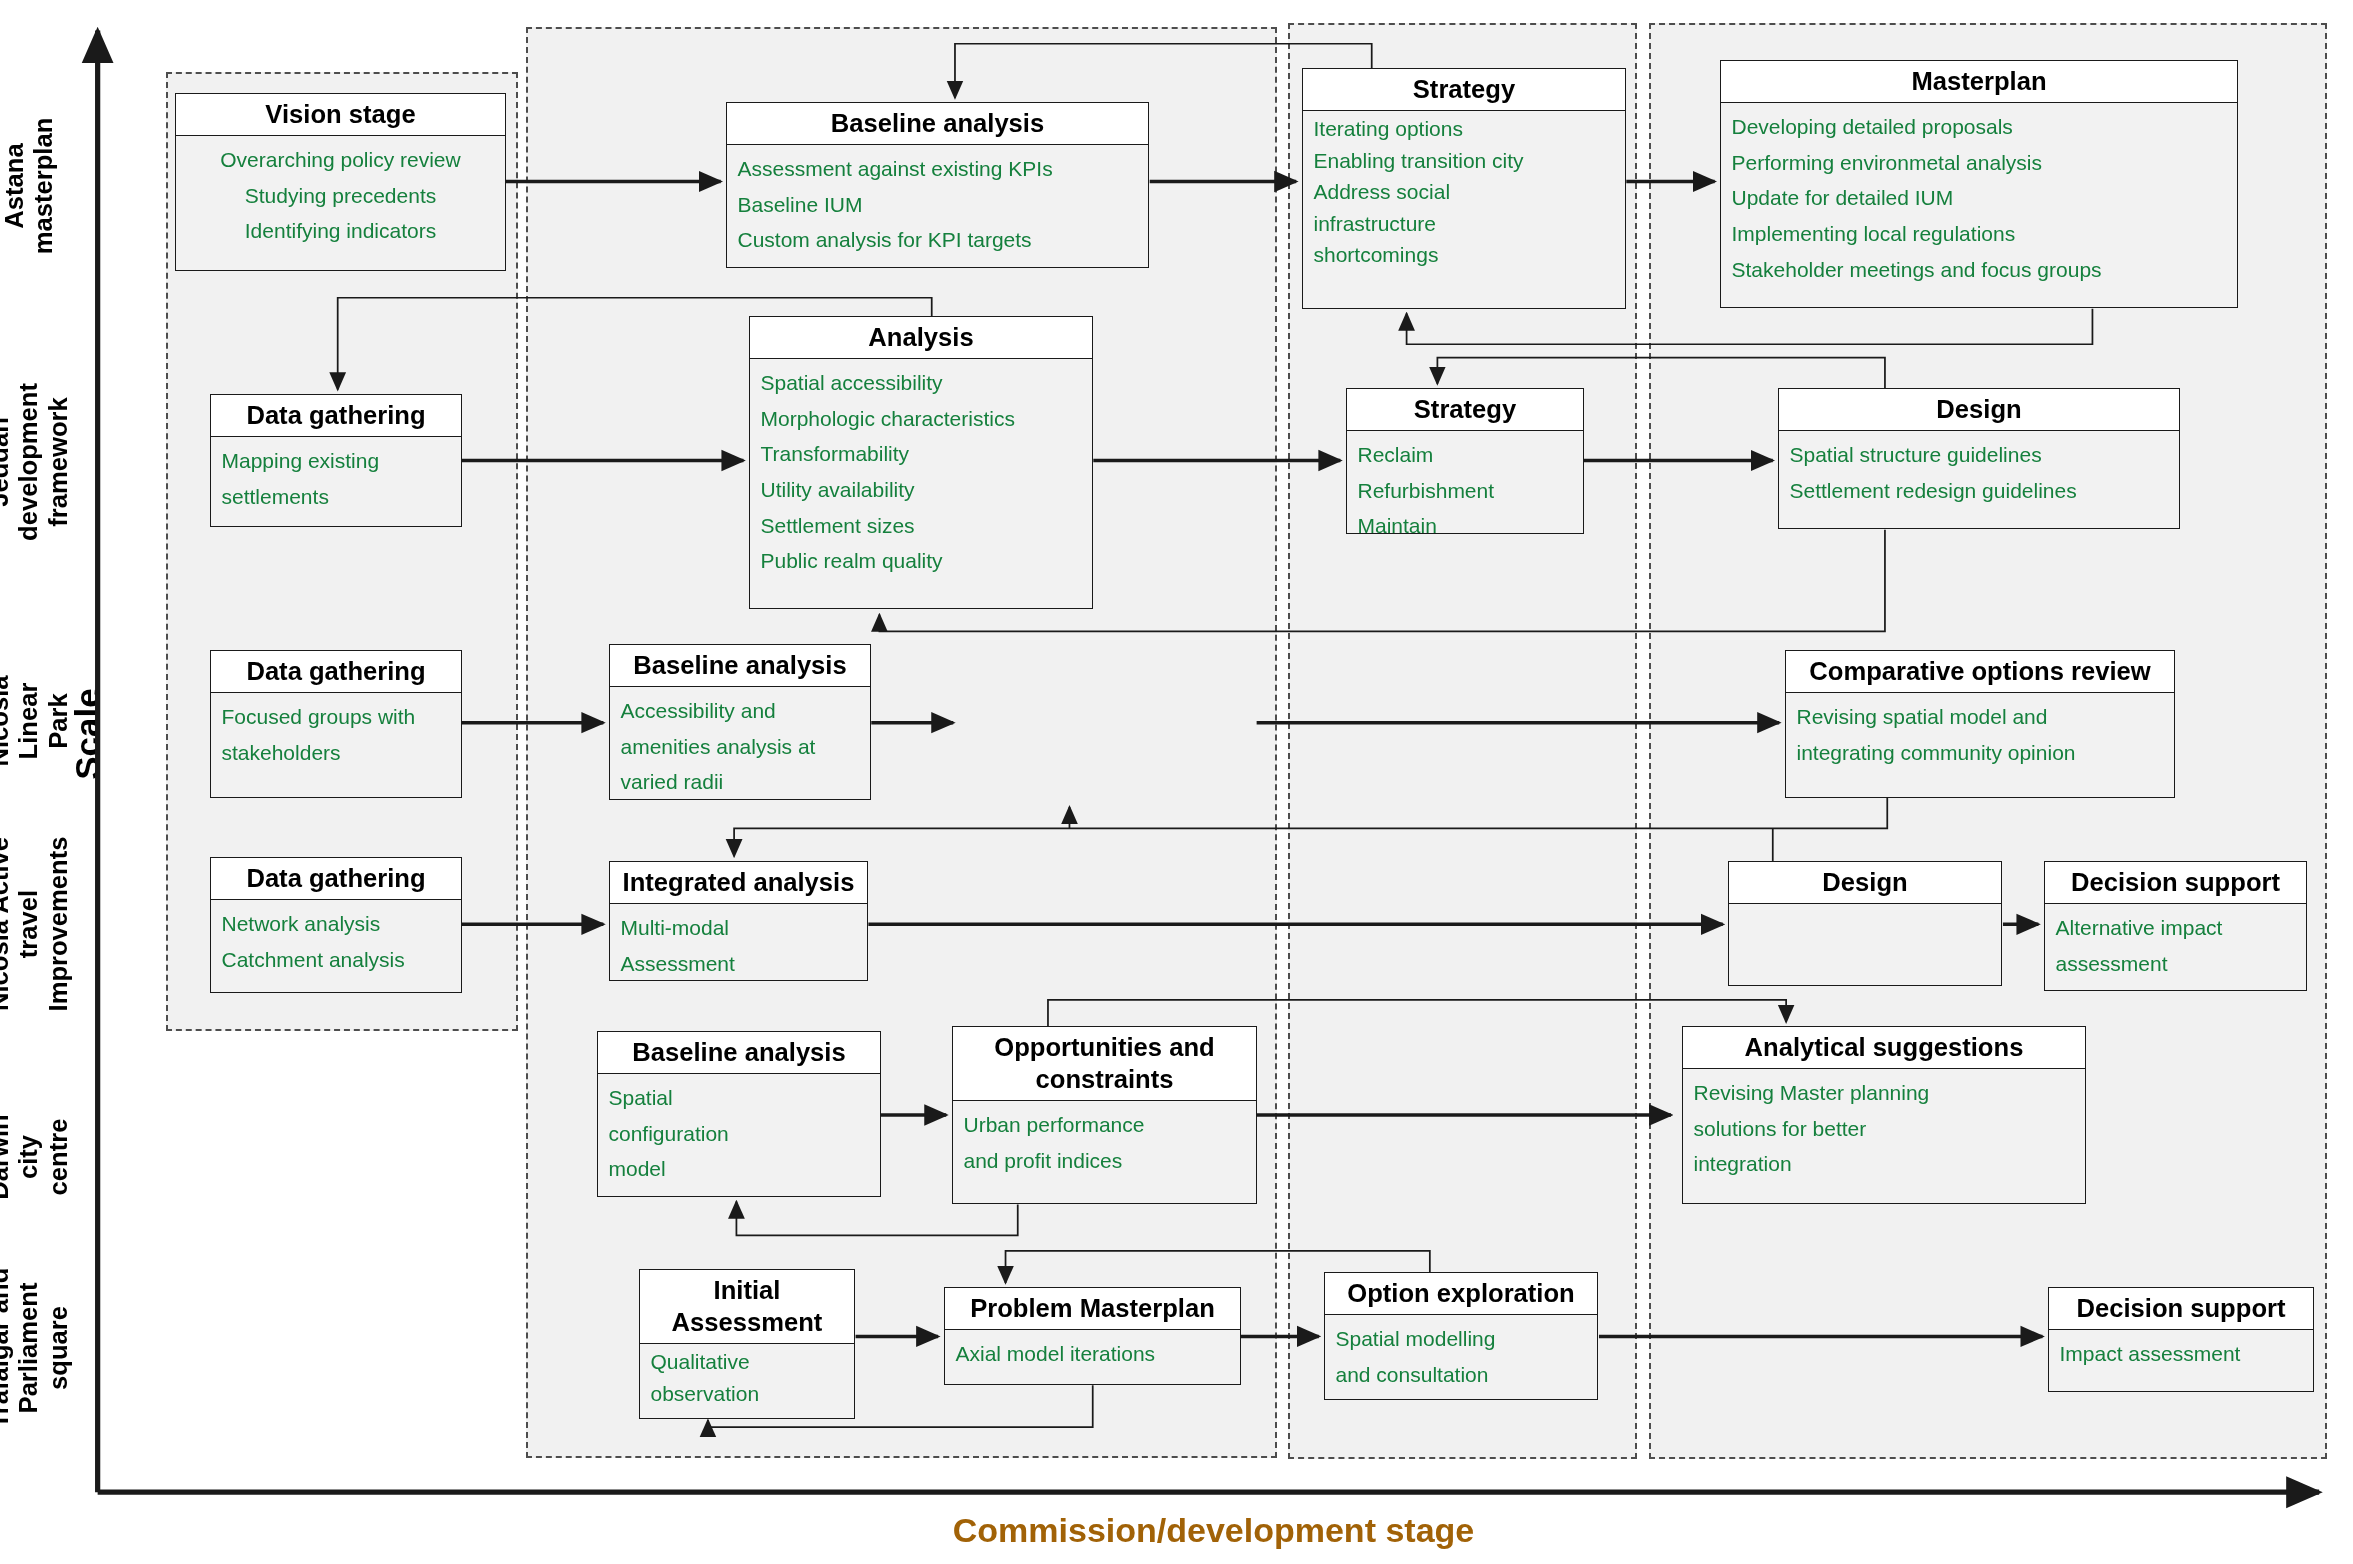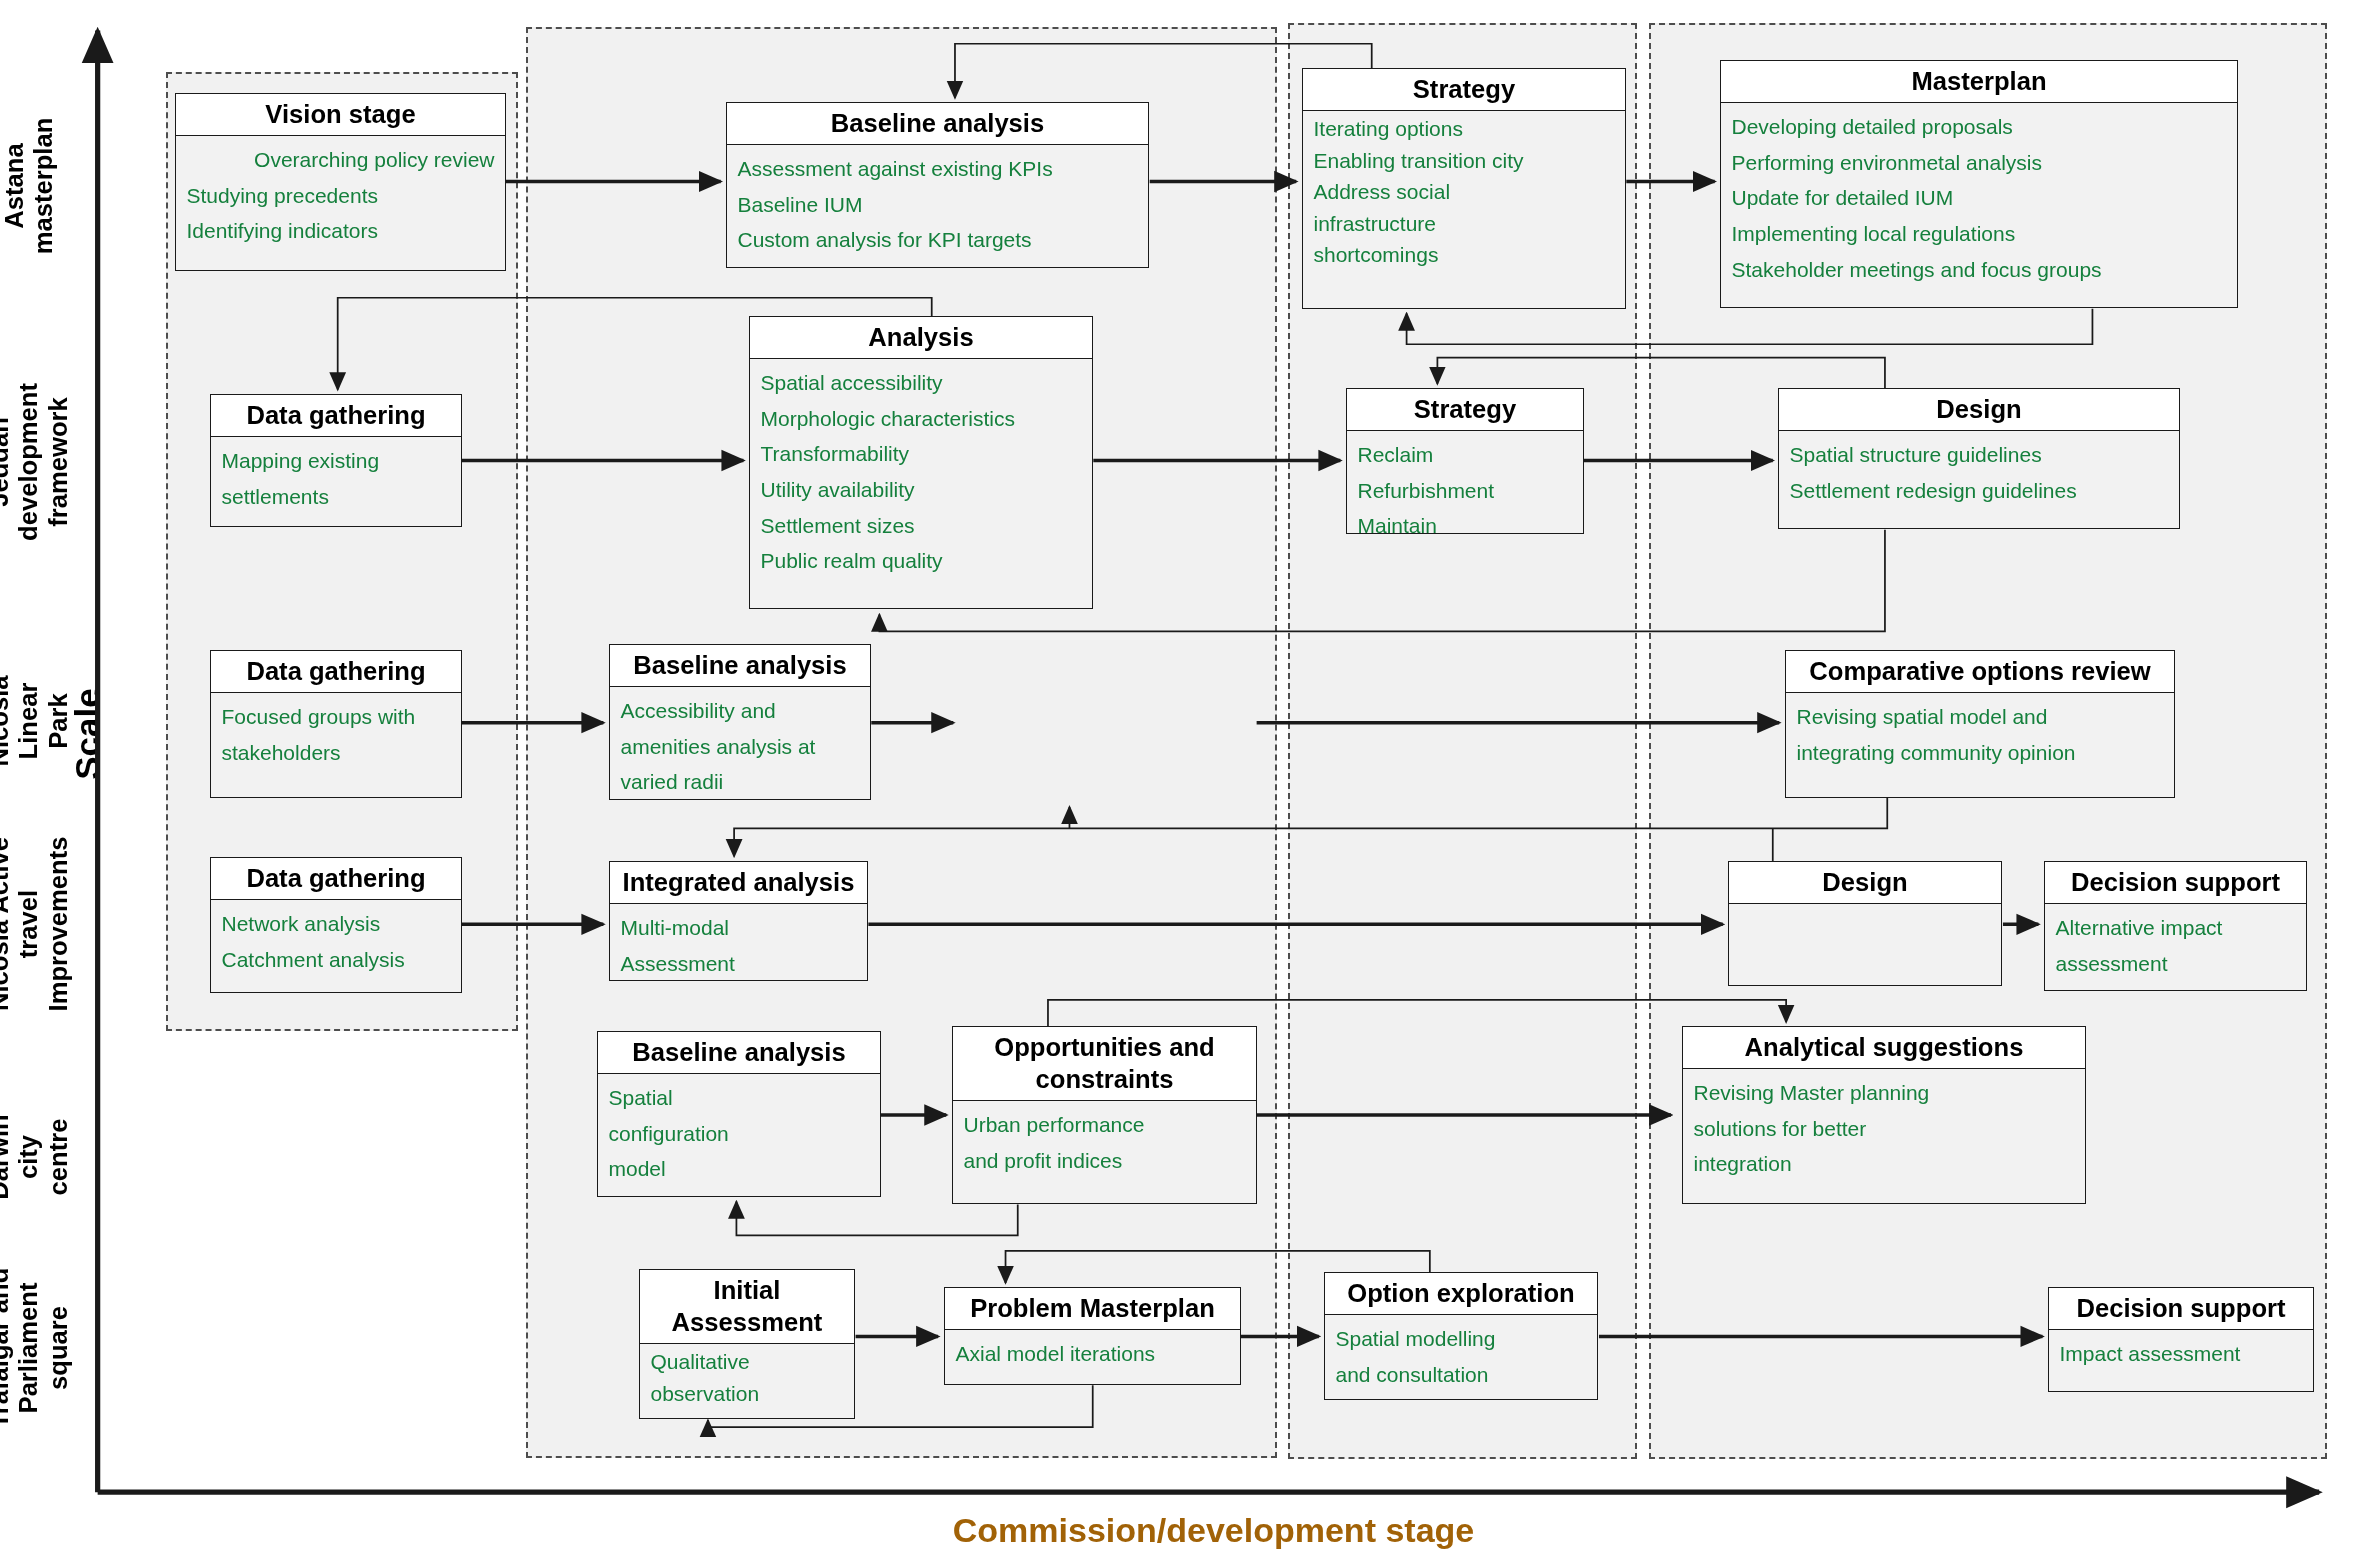--- a/index.html
+++ b/index.html
@@ -14,22 +14,22 @@
   .group{position:absolute;background:var(--group-fill);border:2.9px dashed var(--group-border);}
 
   svg.wires{position:absolute;left:0;top:0;z-index:3;pointer-events:none}
 
   .box{position:absolute;z-index:4;border:1.7px solid var(--line);background:var(--box-fill);
        display:flex;flex-direction:column;}
   .box .t{background:var(--title-fill);border-bottom:1.7px solid var(--line);
           font-weight:bold;font-size:25.6px;line-height:1.25;text-align:center;padding:4.6px 5.8px;}
   .box .b{flex:1;font-size:21px;line-height:1.7;padding:5.8px 10.5px;color:#15803d}
   .box.c .b{}
-  .box.vision .b .ln{}
-  .box.vision .b .ln:first-child{text-align:right}
+  .box.vision .b .ln{text-align:center}
+  .box.vision .b .ln:first-child{text-align:center}
   .box.tight .b{line-height:1.5;padding-top:2.3px}
 
   .rowlabel{position:absolute;z-index:2;width:244px;height:122px;
             transform:rotate(-90deg);display:flex;flex-direction:column;justify-content:center;
             font-weight:bold;font-size:25.6px;line-height:1.15;text-align:center;color:#000}
   .rowlabel .ln{white-space:nowrap}
 
   .axislabel-y{position:absolute;z-index:2;width:232px;height:70px;transform:rotate(-90deg);
                display:flex;align-items:center;justify-content:center;
                font-weight:bold;font-size:35px;color:#000}

